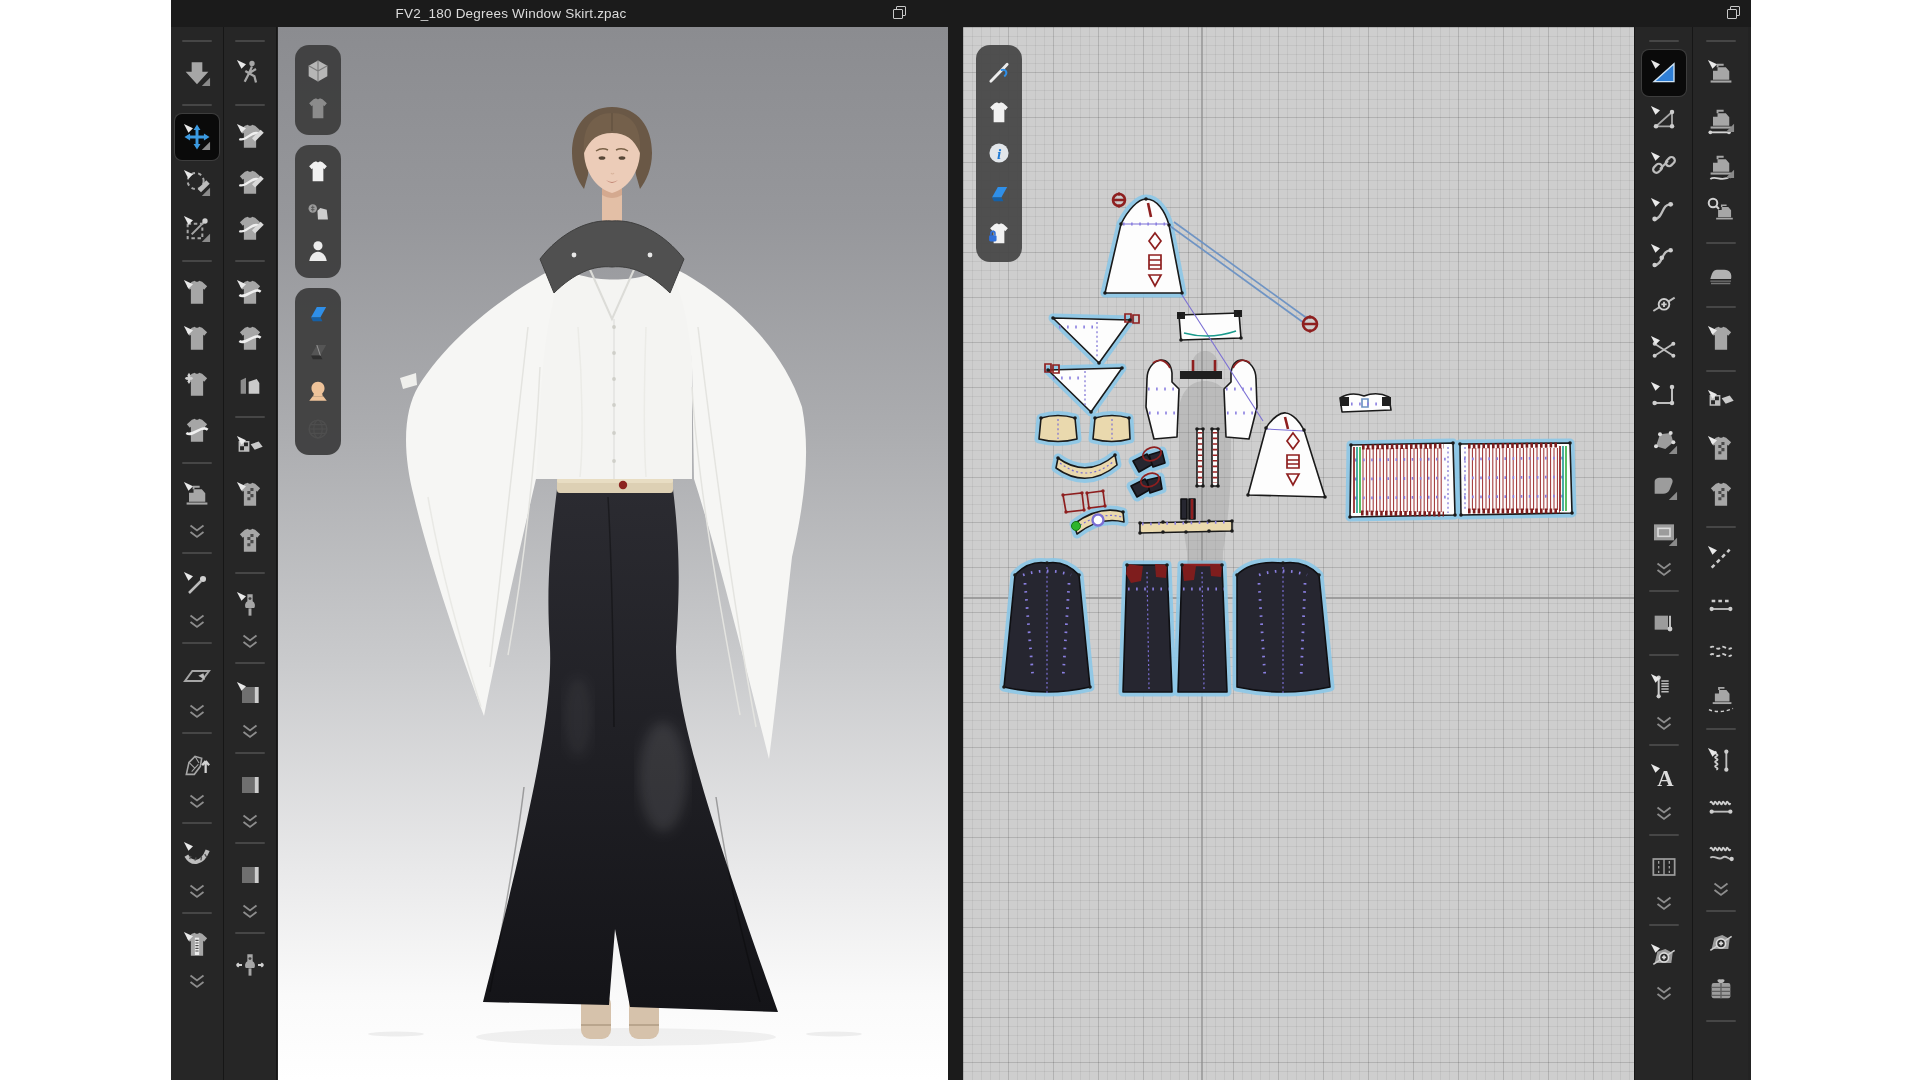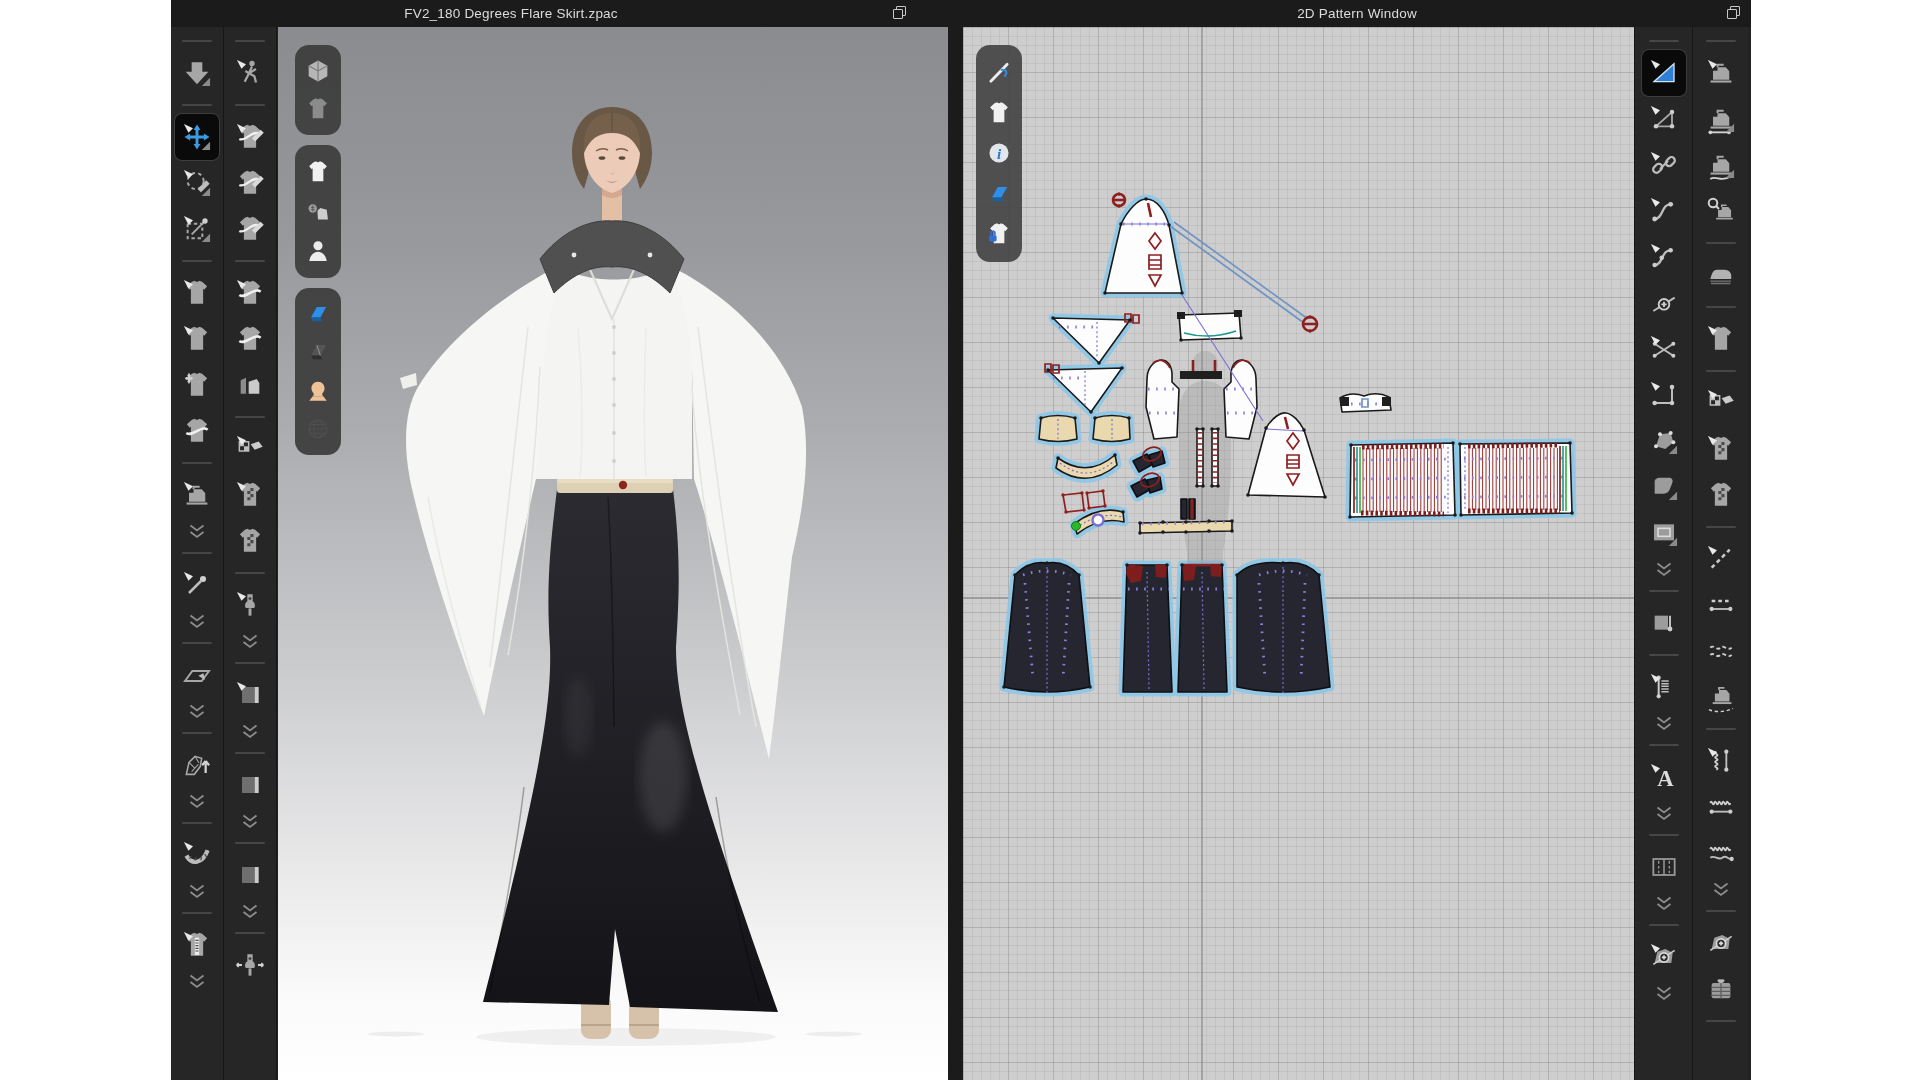--- a/index.html
+++ b/index.html
@@ -75,22 +75,21 @@
   .dotb{fill:#1a1a1a;}
   .dotr{fill:#8e1f1f;}
 </style>
 </head>
 <body>
 
 <div class="stage">
   <div class="app">
 
     <div class="titlebar">
-      <div class="tb-text tb-left">FV2_180 Degrees Flare Skirt.zpac</div>
-      <div class="tb-text tb-right">2D Pattern Window</div>
+      <div class="tb-text tb-left">FV2_180 Degrees Window Skirt.zpac</div>
       <div class="float-ic" style="left:722px">
           <div class="sq1"></div>
           <div class="sq2"></div>
         </div>
       <div class="float-ic" style="left:1556px">
           <div class="sq1"></div>
           <div class="sq2"></div>
         </div>
     </div>
 

